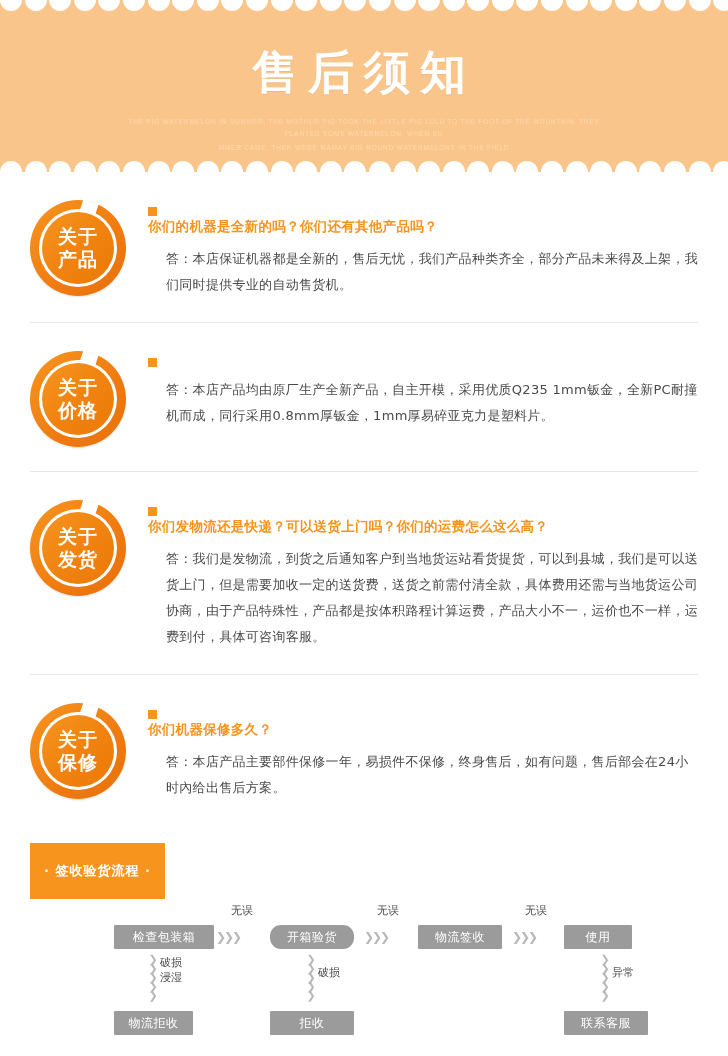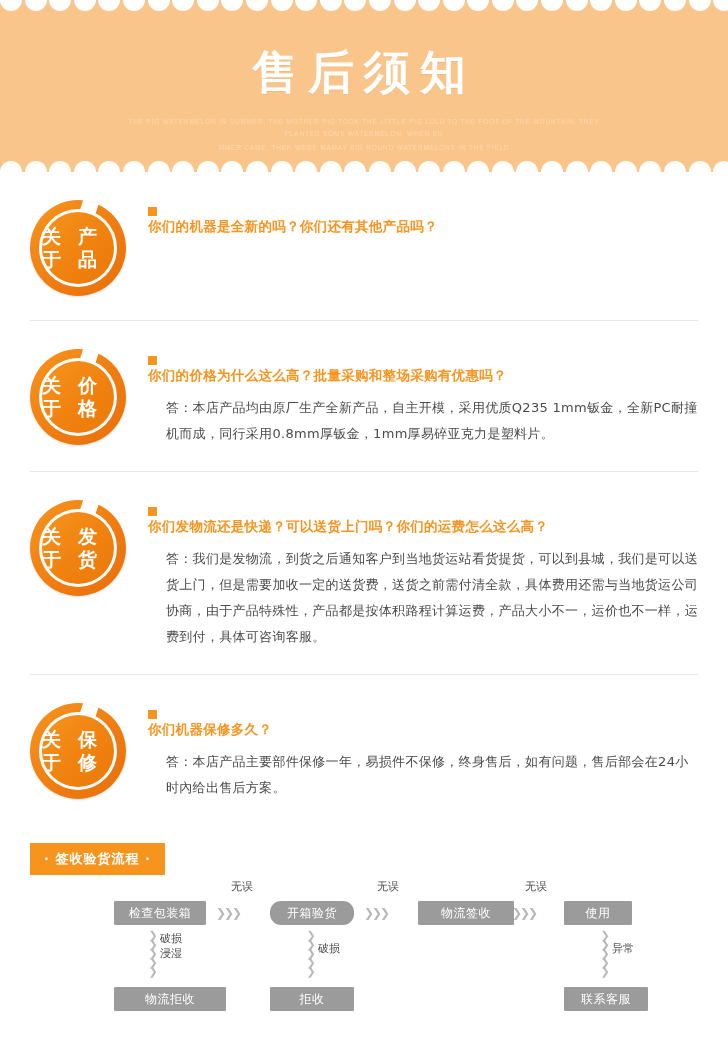--- a/index.html
+++ b/index.html
@@ -115,21 +115,21 @@
     inset: 9px;
     border-radius: 50%;
     background: #ffffff;
   }
   .badge-core {
     position: absolute;
     inset: 12px;
     border-radius: 50%;
     background: linear-gradient(135deg,#f7941e 0%, #f0820f 55%, #ec7a08 100%);
     display: flex;
-    flex-direction: row;
+    flex-direction: column;
     justify-content: center;
     align-items: center;
     color: #ffffff;
     font-weight: bold;
     font-size: 19px;
     line-height: 23px;
     letter-spacing: 1px;
     font-family: Liberation Serif, serif;
   }
 
@@ -172,21 +172,21 @@
   
   .flow-section {
     padding: 18px 30px 26px 30px;
   }
   .flow-title {
     display: inline-block;
     background: #f7941e;
     color: #ffffff;
     font-size: 13px;
     font-weight: bold;
-    padding: 7px 14px;
+    padding: 19px 14px;
     letter-spacing: 1px;
     font-family: "DejaVu Sans", "Liberation Sans", sans-serif;
   }
   .flow-wrap {
     position: relative;
     margin-top: 26px;
     height: 125px;
   }
   .node {
     position: absolute;
@@ -312,38 +312,38 @@
       <div class="badge-core">
         <span>关于</span>
         <span>产品</span>
       </div>
     </div>
     <div class="qa">
       <div class="q-line">
         <span class="q-bullet"></span>
         <span class="q-text">你们的机器是全新的吗？你们还有其他产品吗？</span>
       </div>
+      <div class="a-text">答：本店保证机器都是全新的，售后无忧，我们产品种类齐全，部分产品未来得及上架，我们同时提供专业的自动售货机。</div>
     </div>
   </div>
   <div class="faq-sep"></div>
 
   <div class="faq-block">
     <div class="badge">
       <div class="badge-ring"></div>
       <div class="badge-wedge"></div>
       <div class="badge-inner"></div>
       <div class="badge-core">
         <span>关于</span>
         <span>价格</span>
       </div>
     </div>
     <div class="qa">
       <div class="q-line">
         <span class="q-bullet"></span>
-        <span class="q-text">你们的价格为什么这么高？批量采购和整场采购有优惠吗？</span>
       </div>
       <div class="a-text">答：本店产品均由原厂生产全新产品，自主开模，采用优质Q235 1mm钣金，全新PC耐撞机而成，同行采用0.8mm厚钣金，1mm厚易碎亚克力是塑料片。</div>
     </div>
   </div>
   <div class="faq-sep"></div>
 
   <div class="faq-block">
     <div class="badge">
       <div class="badge-ring"></div>
       <div class="badge-wedge"></div>
@@ -382,23 +382,23 @@
     </div>
   </div>
 
 </div>
 
 <div class="flow-section">
   <div class="flow-title">· 签收验货流程 ·</div>
 
   <div class="flow-wrap">
 
-    <div class="node" style="left:84px; top:0; width:92px;">检查包装箱</div>
+    <div class="node" style="left:84px; top:0; width:100px;">检查包装箱</div>
     <div class="node" style="left:240px; top:0; width:84px;border-radius:11px;">开箱验货</div>
-    <div class="node" style="left:388px; top:0; width:96px;">物流签收</div>
+    <div class="node" style="left:388px; top:0; width:84px;">物流签收</div>
     <div class="node" style="left:534px; top:0; width:68px;">使用</div>
 
     <div class="flow-label" style="left:184px; top:-22px; width:56px;">无误</div>
     <div class="arrow-h" style="left:186px; top:6px;">❯❯❯</div>
 
     <div class="flow-label" style="left:330px; top:-22px; width:56px;">无误</div>
     <div class="arrow-h" style="left:334px; top:6px;">❯❯❯</div>
 
     <div class="flow-label" style="left:478px; top:-22px; width:56px;">无误</div>
     <div class="arrow-h" style="left:482px; top:6px;">❯❯❯</div>
@@ -412,18 +412,18 @@
     <div class="arrow-v" style="left:276px; top:30px; height:54px;">
       ❯<br>❯<br>❯<br>❯<br>❯
     </div>
     <div class="flow-label" style="left:288px; top:40px; width:44px; text-align:left;">破损</div>
 
     <div class="arrow-v" style="left:570px; top:30px; height:54px;">
       ❯<br>❯<br>❯<br>❯<br>❯
     </div>
     <div class="flow-label" style="left:582px; top:40px; width:44px; text-align:left;">异常</div>
 
-    <div class="node" style="left:84px; top:86px; width:112px;">物流拒收</div>
+    <div class="node" style="left:84px; top:86px; width:79px;">物流拒收</div>
     <div class="node" style="left:240px; top:86px; width:84px;">拒收</div>
     <div class="node" style="left:534px; top:86px; width:84px;">联系客服</div>
 
   </div>
 </div>
 
 </body></html>

